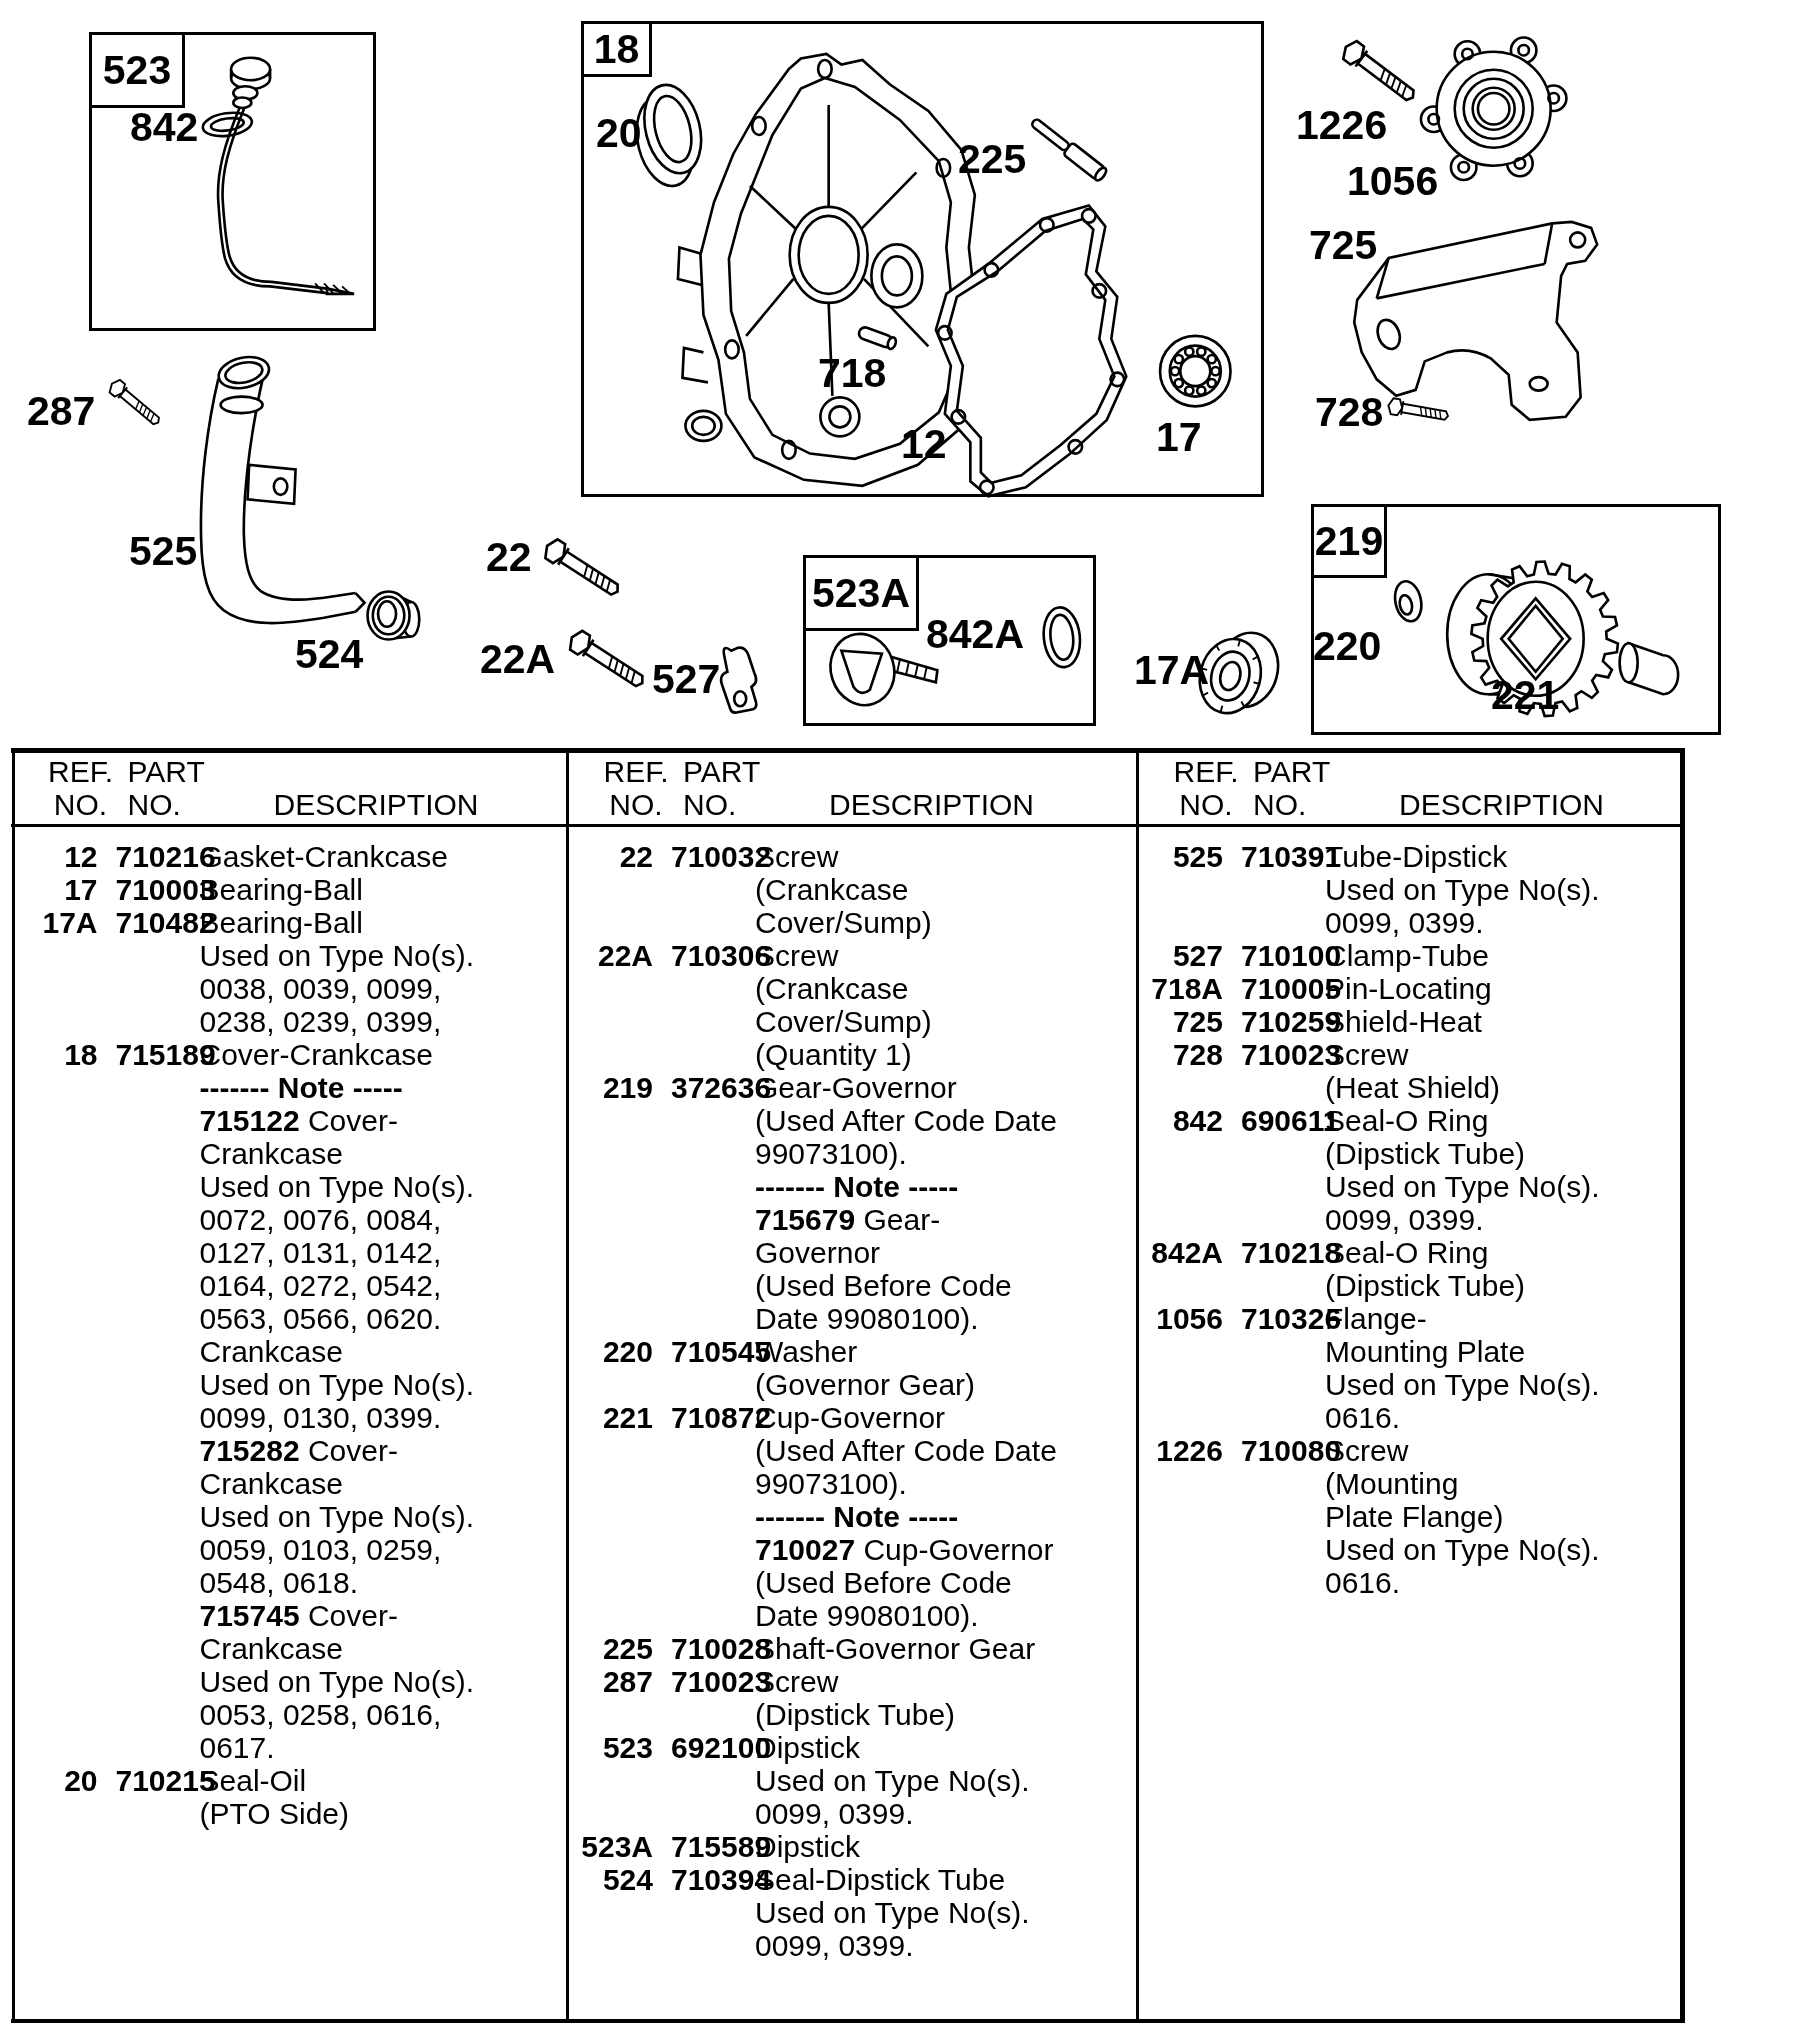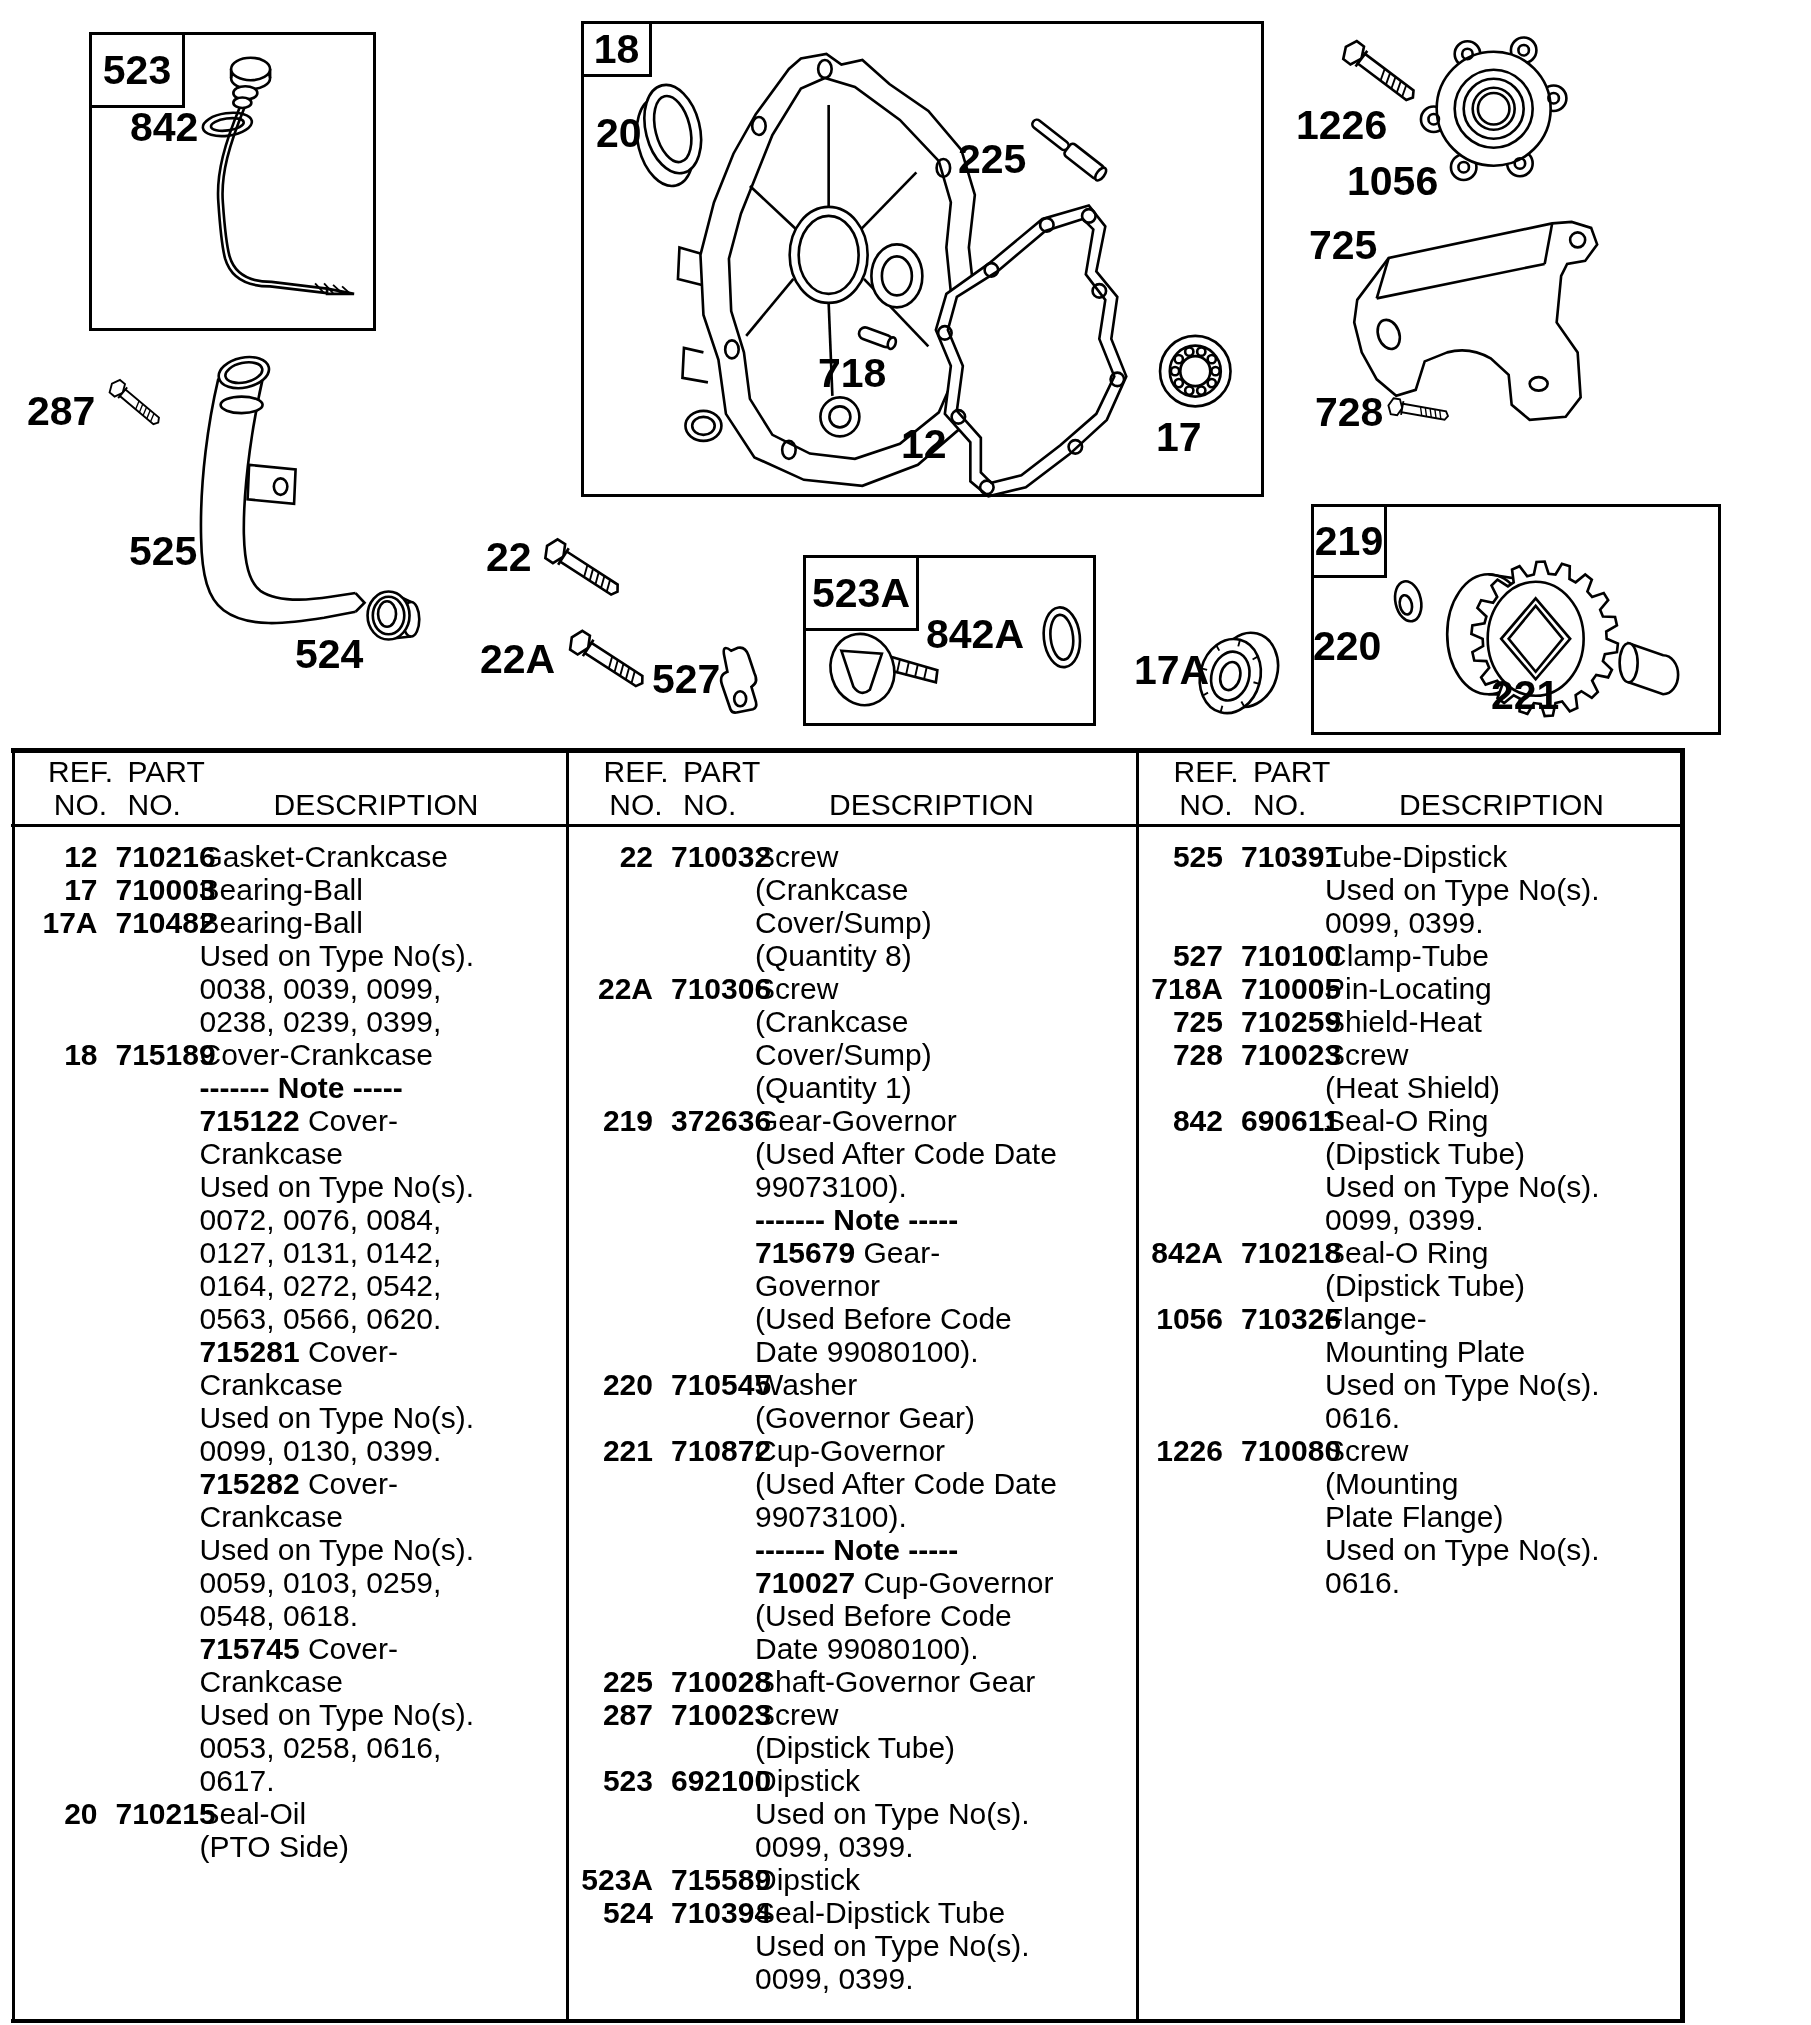--- a/index.html
+++ b/index.html
@@ -384,25 +384,20 @@
         <span class="tdesc">0164, 0272, 0542,</span>
       </div>
       <div class="tline">
         <span class="tref"></span>
         <span class="tpart"></span>
         <span class="tdesc">0563, 0566, 0620.</span>
       </div>
       <div class="tline">
         <span class="tref"></span>
         <span class="tpart"></span>
-        <span class="tdesc"><b>715281</b> Cover-</span>
-      </div>
-      <div class="tline">
-        <span class="tref"></span>
-        <span class="tpart"></span>
         <span class="tdesc">Crankcase</span>
       </div>
       <div class="tline">
         <span class="tref"></span>
         <span class="tpart"></span>
         <span class="tdesc">Used on Type No(s).</span>
       </div>
       <div class="tline">
         <span class="tref"></span>
         <span class="tpart"></span>
@@ -479,25 +474,20 @@
         <span class="tref"></span>
         <span class="tpart"></span>
         <span class="tdesc">(Crankcase</span>
       </div>
       <div class="tline">
         <span class="tref"></span>
         <span class="tpart"></span>
         <span class="tdesc">Cover/Sump)</span>
       </div>
       <div class="tline">
-        <span class="tref"></span>
-        <span class="tpart"></span>
-        <span class="tdesc">(Quantity 8)</span>
-      </div>
-      <div class="tline">
         <span class="tref">22A</span>
         <span class="tpart">710306</span>
         <span class="tdesc">Screw</span>
       </div>
       <div class="tline">
         <span class="tref"></span>
         <span class="tpart"></span>
         <span class="tdesc">(Crankcase</span>
       </div>
       <div class="tline">

